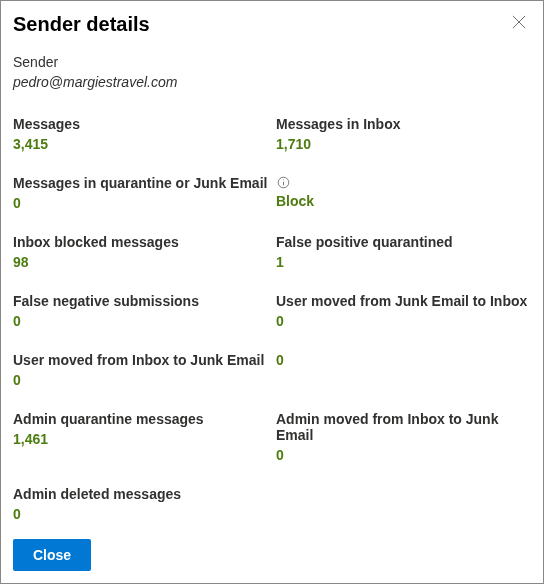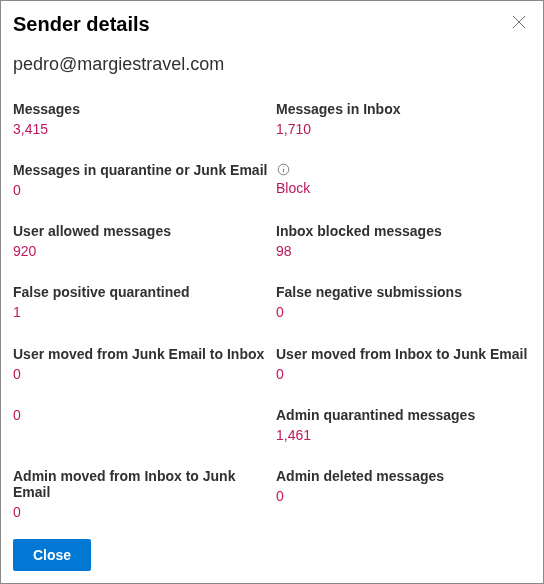--- a/index.html
+++ b/index.html
@@ -46,22 +46,23 @@
     }
     .sender-block {
       margin-bottom: 26px;
     }
     .sender-label {
       font-size: 14px;
       color: #323130;
       margin-bottom: 4px;
     }
     .sender-value {
-      font-size: 18px;
-      color: #323130;
+      font-size: 14px;
+      color: #323130;
+      font-style: italic;
     }
     .metrics {
       display: grid;
       grid-template-columns: 1fr 1fr;
       column-gap: 8px;
       row-gap: 22px;
       flex: 1;
     }
     .metric {
       display: flex;
@@ -71,21 +72,22 @@
     .metric-label {
       font-size: 14px;
       font-weight: 600;
       color: #323130;
       display: flex;
       align-items: center;
       gap: 4px;
     }
     .metric-value {
       font-size: 14px;
-      color: #be185d;
+      color: #4d7c0f;
+      font-weight: bold;
     }
     .info-icon {
       display: inline-flex;
       align-items: center;
       justify-content: center;
       width: 14px;
       height: 14px;
     }
     .info-icon svg {
       width: 13px;
@@ -115,20 +117,21 @@
       <svg viewBox="0 0 16 16" fill="none" stroke="#605e5c" stroke-width="1">
         <line x1="1" y1="1" x2="15" y2="15"></line>
         <line x1="15" y1="1" x2="1" y2="15"></line>
       </svg>
     </span>
   </div>
 
   <h1>Sender details</h1>
 
   <div class="sender-block">
+    <div class="sender-label">Sender</div>
     <div class="sender-value">pedro@margiestravel.com</div>
   </div>
 
   <div class="metrics">
 
     <div class="metric">
       <div class="metric-label">Messages</div>
       <div class="metric-value">3,415</div>
     </div>
 
@@ -148,24 +151,20 @@
           <svg viewBox="0 0 16 16" fill="none" stroke="#605e5c" stroke-width="1">
             <circle cx="8" cy="8" r="6.5"></circle>
             <line x1="8" y1="7" x2="8" y2="11.5"></line>
             <circle cx="8" cy="4.7" r="0.6" fill="#605e5c" stroke="none"></circle>
           </svg>
         </span>
       </div>
       <div class="metric-value">Block</div>
     </div>
 
-    <div class="metric">
-      <div class="metric-label">User allowed messages</div>
-      <div class="metric-value">920</div>
-    </div>
 
     <div class="metric">
       <div class="metric-label">Inbox blocked messages</div>
       <div class="metric-value">98</div>
     </div>
 
     <div class="metric">
       <div class="metric-label">False positive quarantined</div>
       <div class="metric-value">1</div>
     </div>
@@ -183,21 +182,21 @@
     <div class="metric">
       <div class="metric-label">User moved from Inbox to Junk Email</div>
       <div class="metric-value">0</div>
     </div>
 
     <div class="metric">
       <div class="metric-value">0</div>
     </div>
 
     <div class="metric">
-      <div class="metric-label">Admin quarantined messages</div>
+      <div class="metric-label">Admin quarantine messages</div>
       <div class="metric-value">1,461</div>
     </div>
 
     <div class="metric">
       <div class="metric-label">Admin moved from Inbox to Junk Email</div>
       <div class="metric-value">0</div>
     </div>
 
     <div class="metric">
       <div class="metric-label">Admin deleted messages</div>

